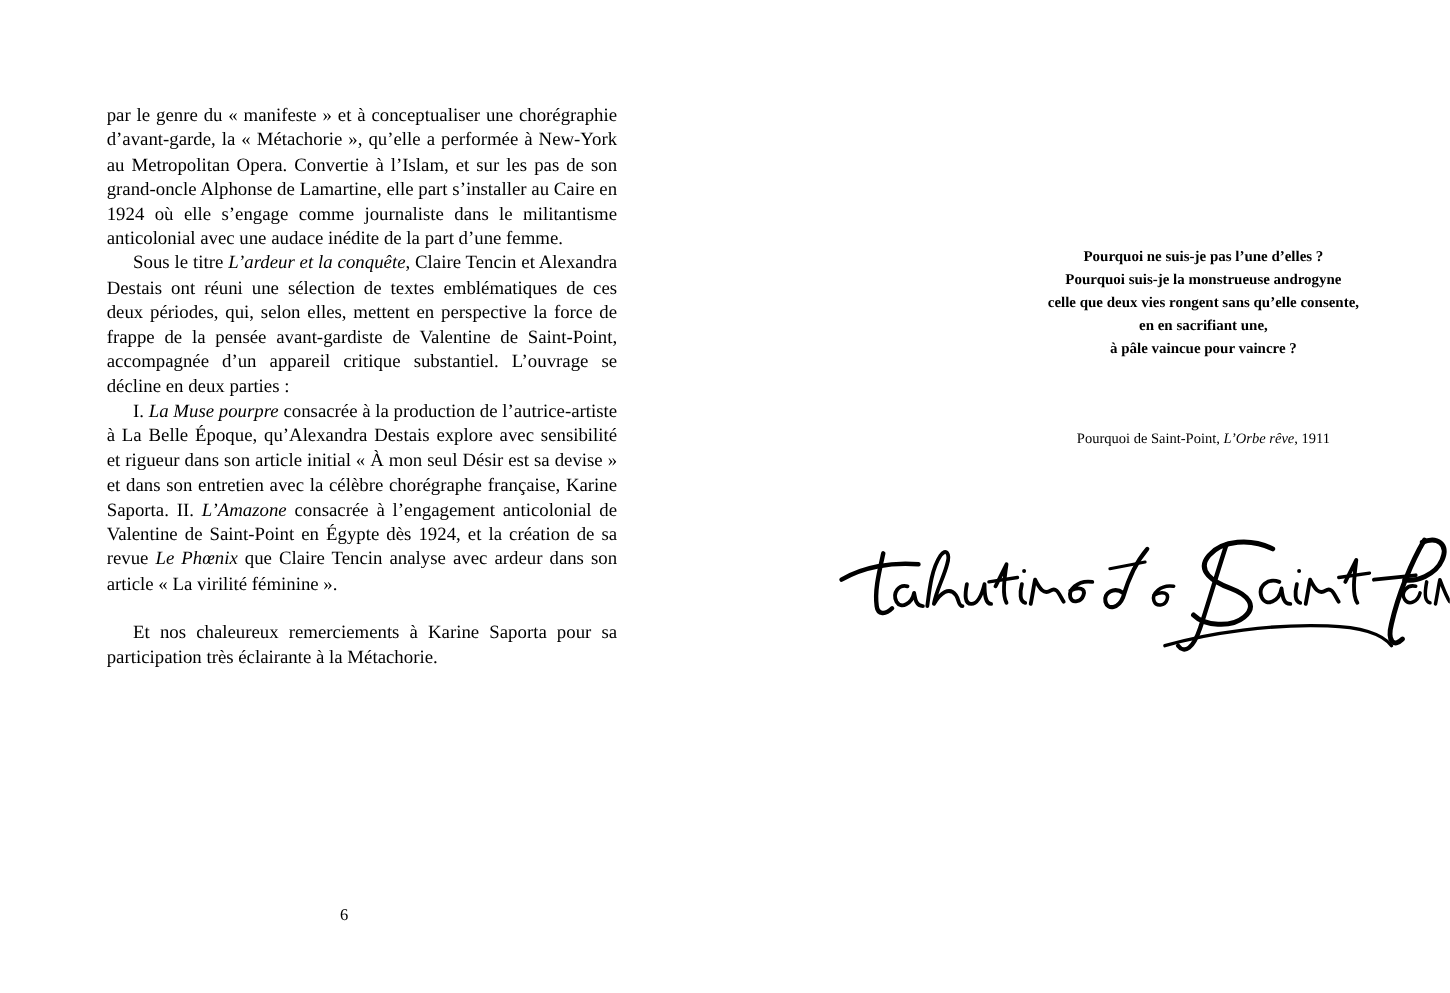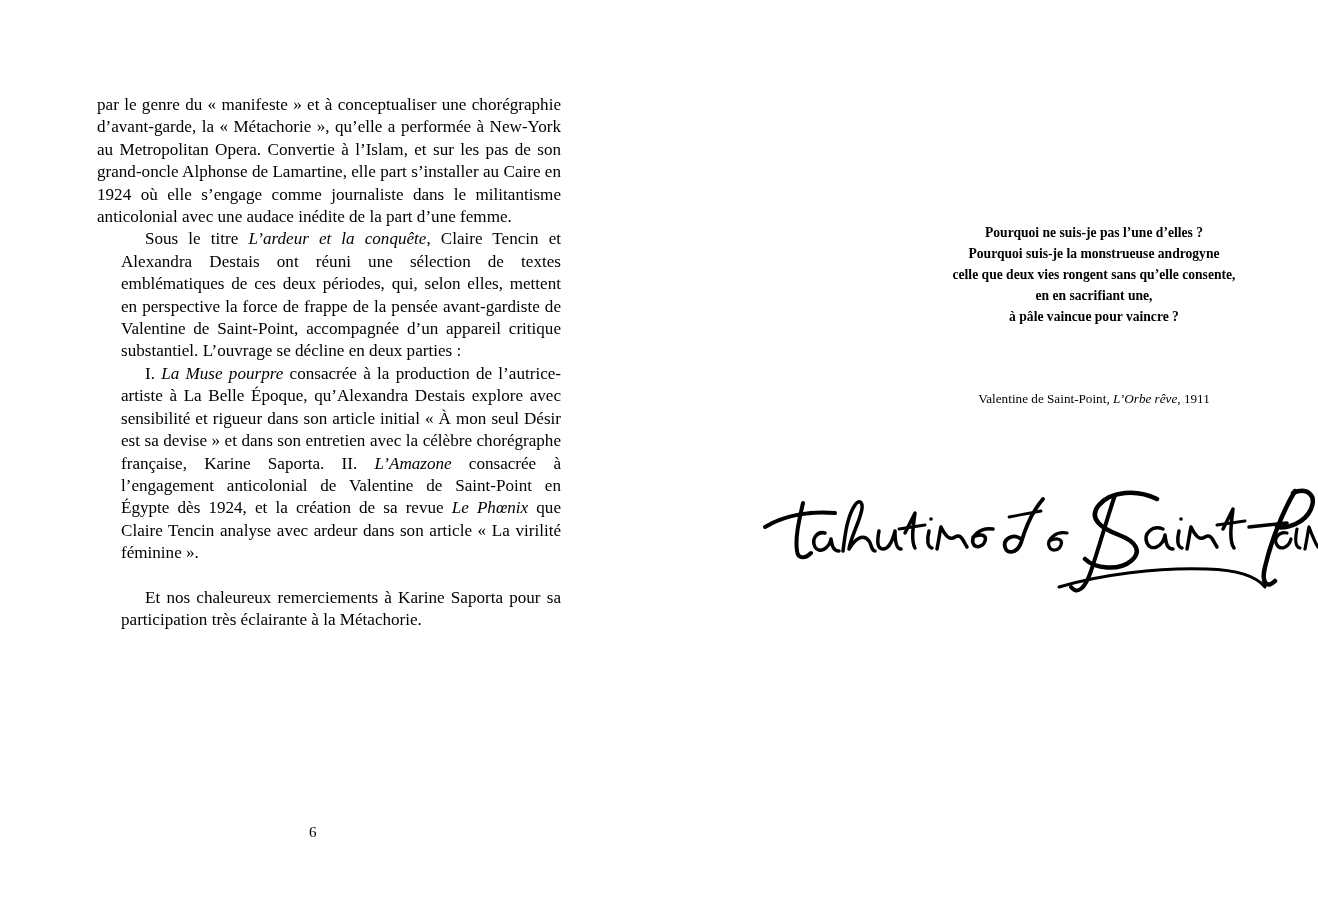--- a/index.html
+++ b/index.html
@@ -39,21 +39,20 @@
     font-family: "Liberation Serif", serif;
     font-size: 17.1px;
     line-height: 22.4px;
     text-align: justify;
     text-justify: inter-word;
     margin: 0;
     hyphens: manual;
   }
   .para.indented {
     text-indent: 24px;
-    margin-left: 24px;
   }
   .para.gap-before {
     margin-top: 22px;
   }
   .it { font-style: italic; }
 
   .folio {
     position: absolute;
     left: 309px;
     top: 824px;
@@ -134,21 +133,21 @@
 
     <div class="poem">
       <span class="line">Pourquoi ne suis-je pas l’une d’elles ?</span>
       <span class="line">Pourquoi suis-je la monstrueuse androgyne</span>
       <span class="line">celle que deux vies rongent sans qu’elle consente,</span>
       <span class="line">en en sacrifiant une,</span>
       <span class="line">à pâle vaincue pour vaincre ?</span>
     </div>
 
     <div class="attribution">
-      <span>Valentine de Saint-Point,</span>
+      <span>Pourquoi de Saint-Point,</span>
       <span class="it">L’Orbe rêve</span><span>, 1911</span>
     </div>
 
     <div class="signature-wrap">
       <svg width="560" height="140" viewBox="0 0 560 140" xmlns="http://www.w3.org/2000/svg" aria-hidden="true">
         <g fill="none" stroke="#000000" stroke-linecap="round" stroke-linejoin="round">
 
           <path d="M6 72 C 26 60, 52 56, 76 58" stroke-width="4"></path>
           <path d="M44 48 C 40 66, 36 82, 38 96 C 39 104, 46 104, 52 98" stroke-width="4"></path>
 

